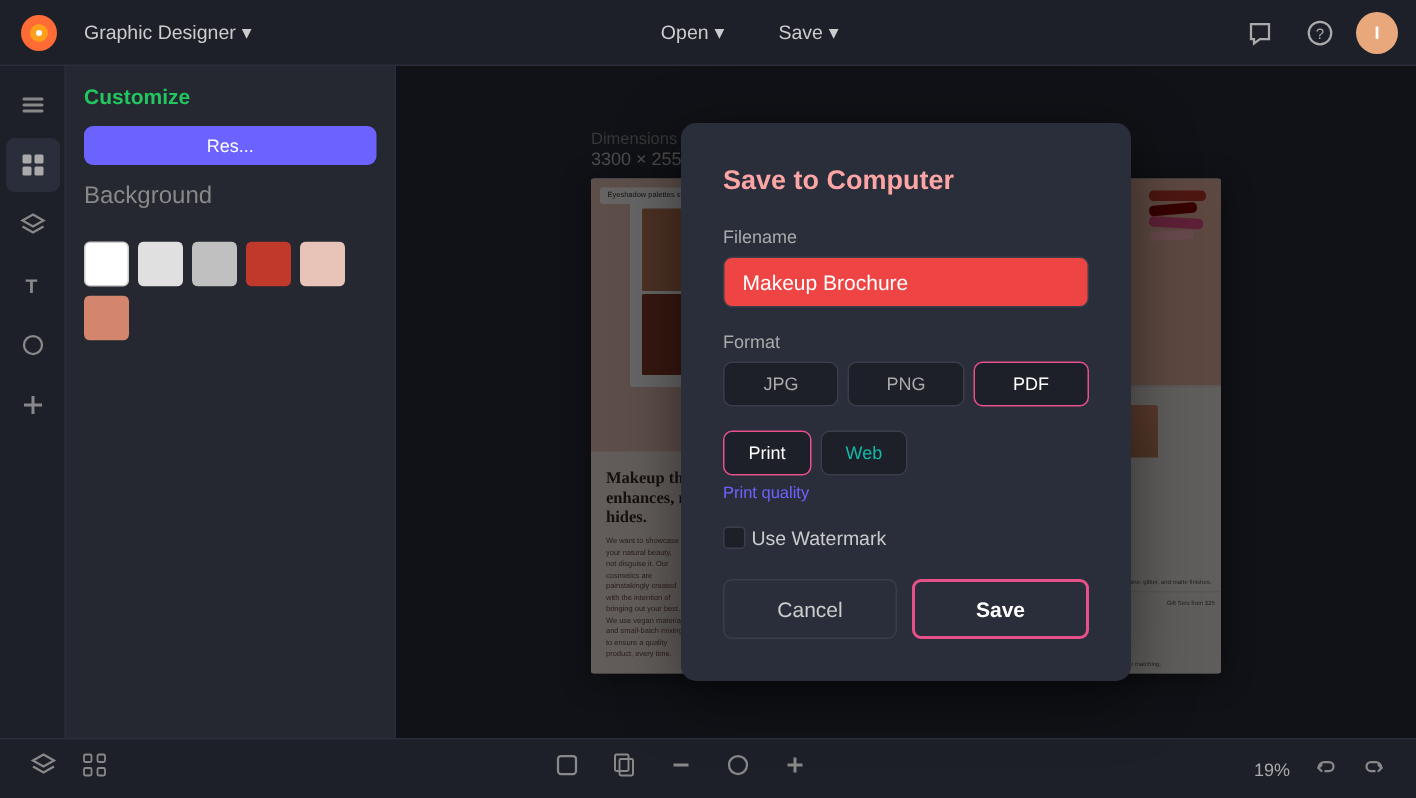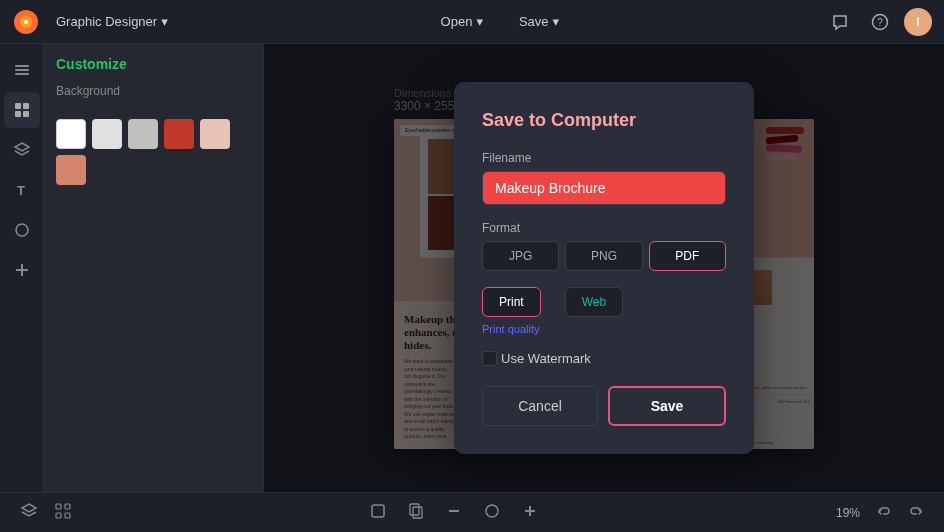--- a/index.html
+++ b/index.html
@@ -145,21 +145,21 @@
       border: none;
       font-size: 12px;
       cursor: pointer;
       text-align: center;
     }
     .panel-tab.active {
       background: #6c63ff;
       color: #fff;
     }
     .bg-label {
-      font-size: 12px;
+      font-size: 16px;
       color: #888;
       margin-bottom: 21px;
     }
     .color-grid {
       display: flex;
       flex-wrap: wrap;
       gap: 6px;
     }
     .color-swatch {
       width: 30px;
@@ -261,21 +261,21 @@
       font-size: 12px;
       color: #aaa;
     }
     .size-text {
       font-size: 12px;
       color: #aaa;
     }
 
     .quality-group {
       display: flex;
-      gap: 24px;
+      gap: 6px;
       margin-bottom: 6px;
     }
     .quality-btn {
       padding: 7px 16px;
       border-radius: 6px;
       border: 1px solid #3a3d4a;
       background: #1e2029;
       color: #14b8a6;
       font-size: 12px;
       cursor: pointer;
@@ -476,20 +476,25 @@
     <div class="sidebar-icon">
       <svg width="18" height="18" viewBox="0 0 18 18" fill="none">
         <line x1="9" y1="3" x2="9" y2="15" stroke="#888" stroke-width="2"></line>
         <line x1="3" y1="9" x2="15" y2="9" stroke="#888" stroke-width="2"></line>
       </svg>
     </div>
   </div>
 
   <div class="panel">
     <div class="panel-title">Customize</div>
+    <div class="panel-tabs">
+      <button class="panel-tab active">
+        <span>Res...</span>
+      </button>
+    </div>
     <div class="bg-label">Background</div>
     <div class="color-grid">
       <div class="color-swatch" style="background:#ffffff;border:1px solid #ccc;"></div>
       <div class="color-swatch" style="background:#e0e0e0;"></div>
       <div class="color-swatch" style="background:#c0c0c0;"></div>
       <div class="color-swatch" style="background:#c0392b;"></div>
       <div class="color-swatch" style="background:#e8c4b8;"></div>
       <div class="color-swatch" style="background:#d4856e;"></div>
     </div>
   </div>

